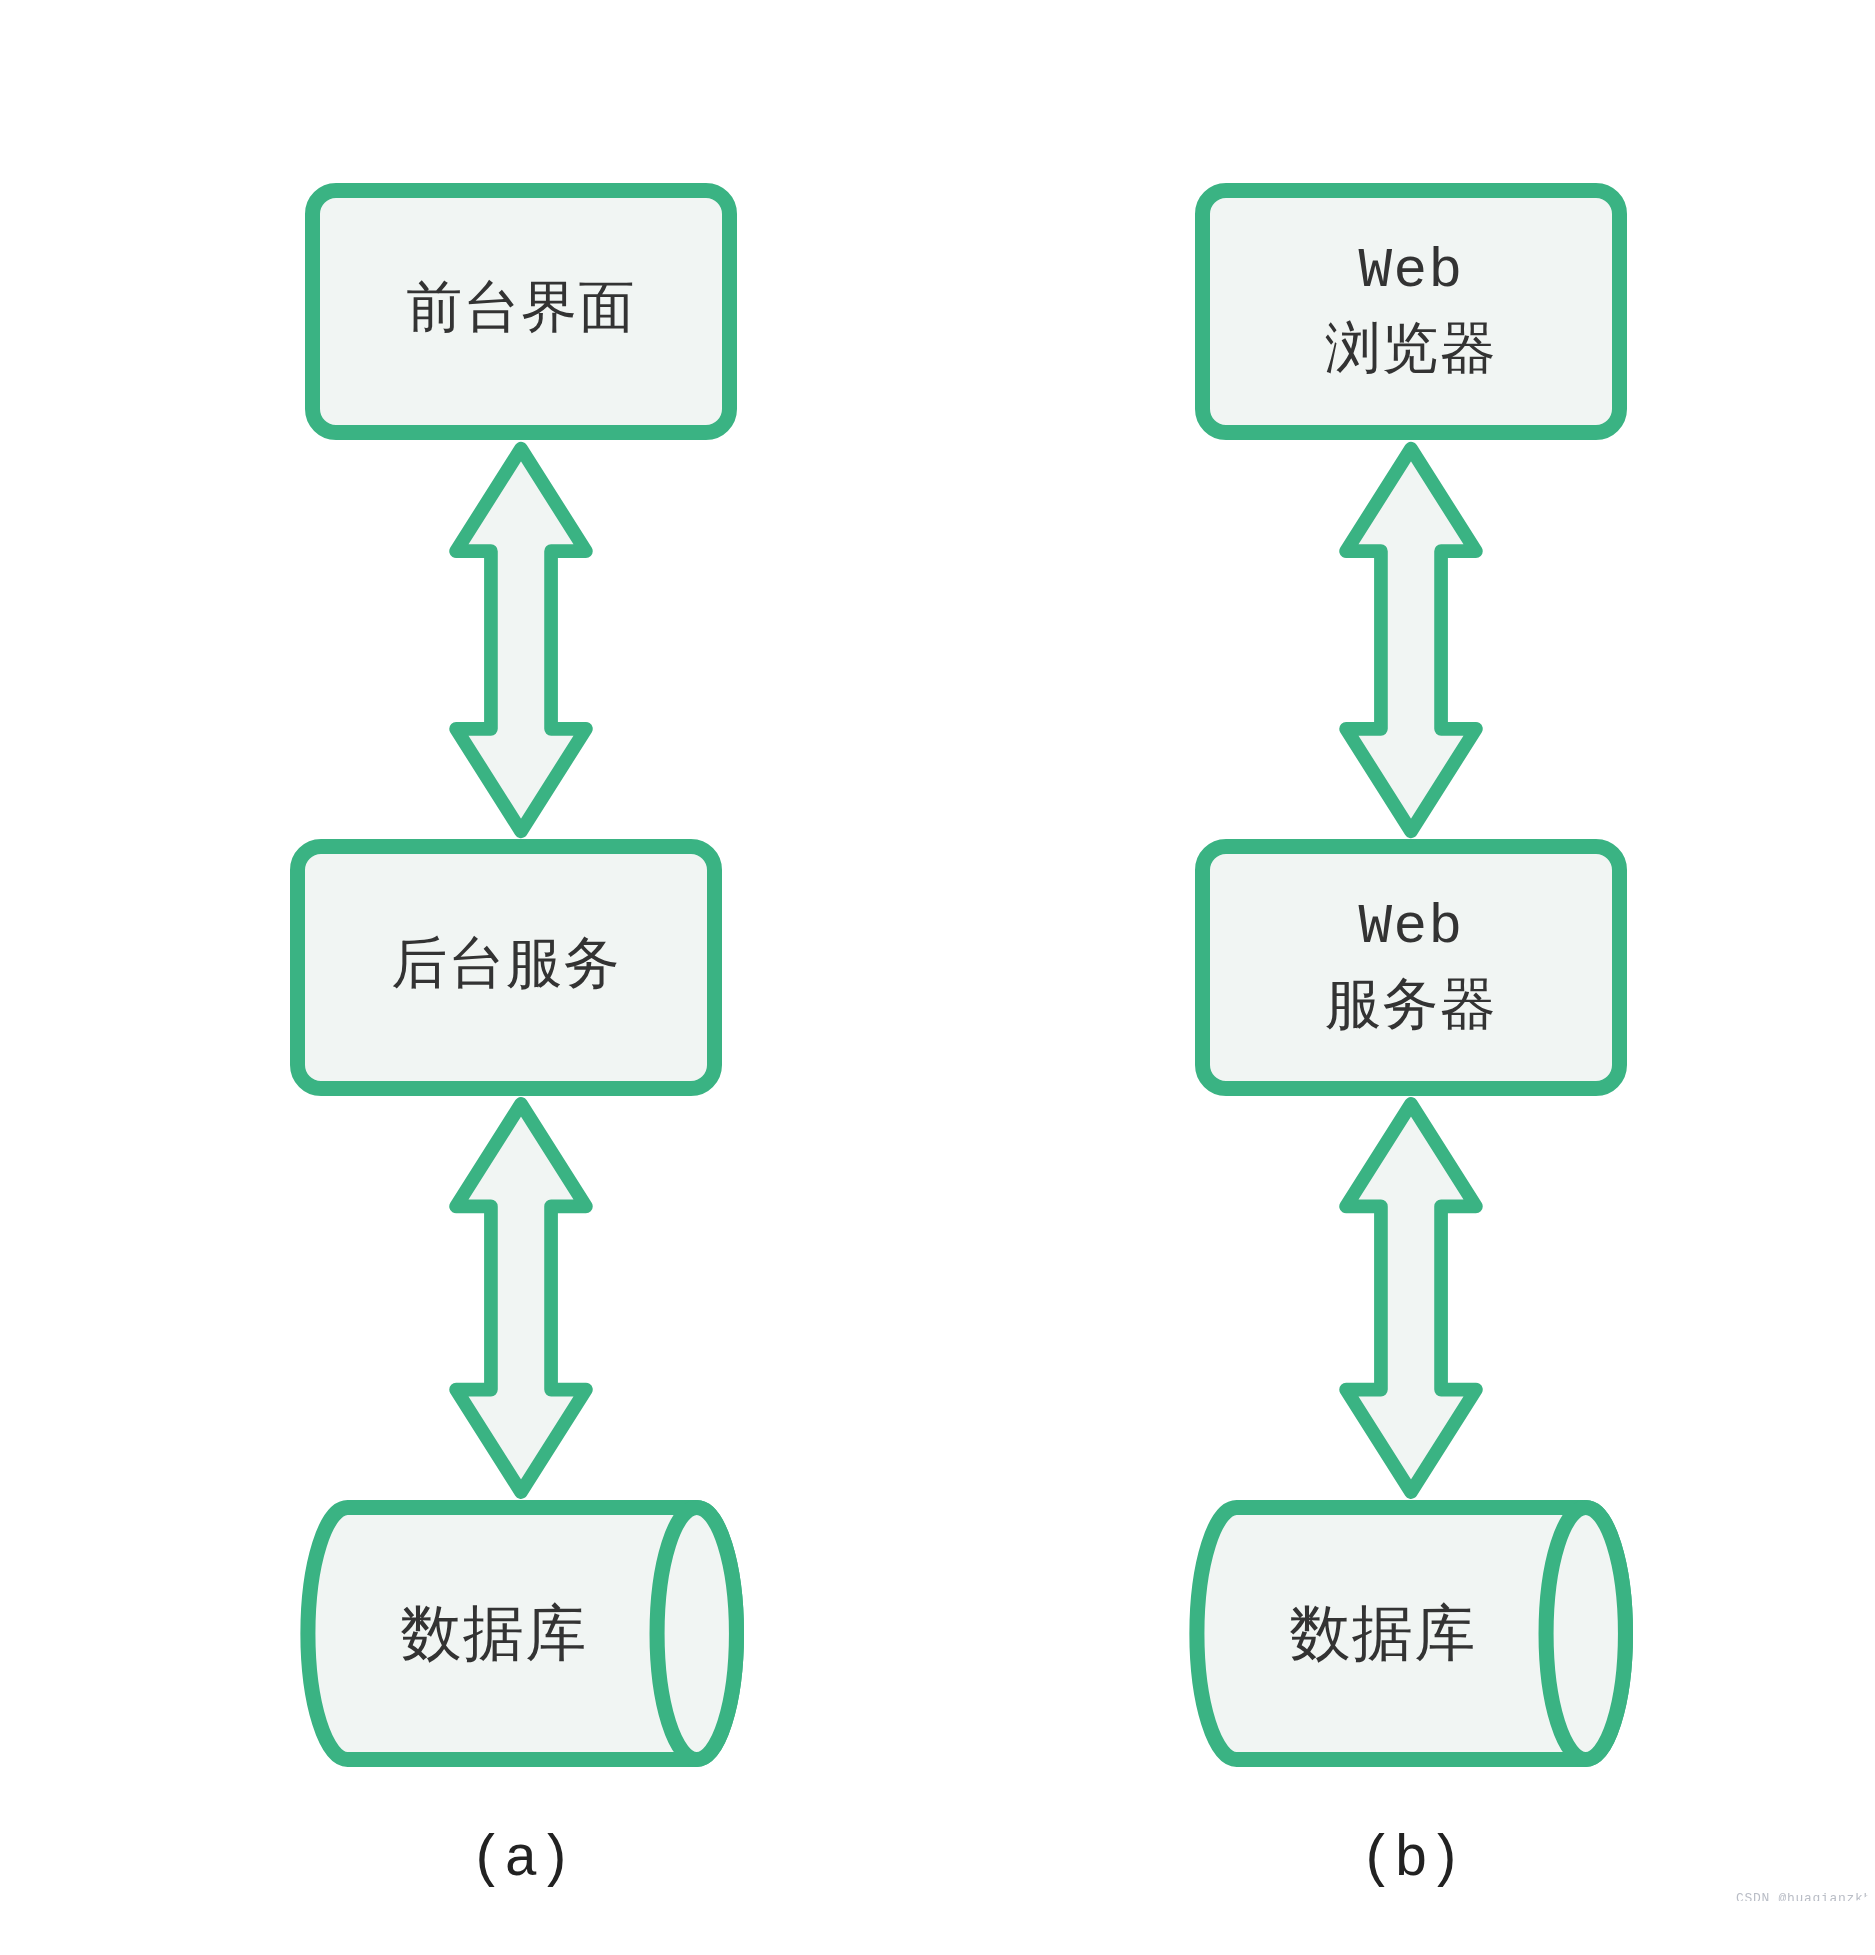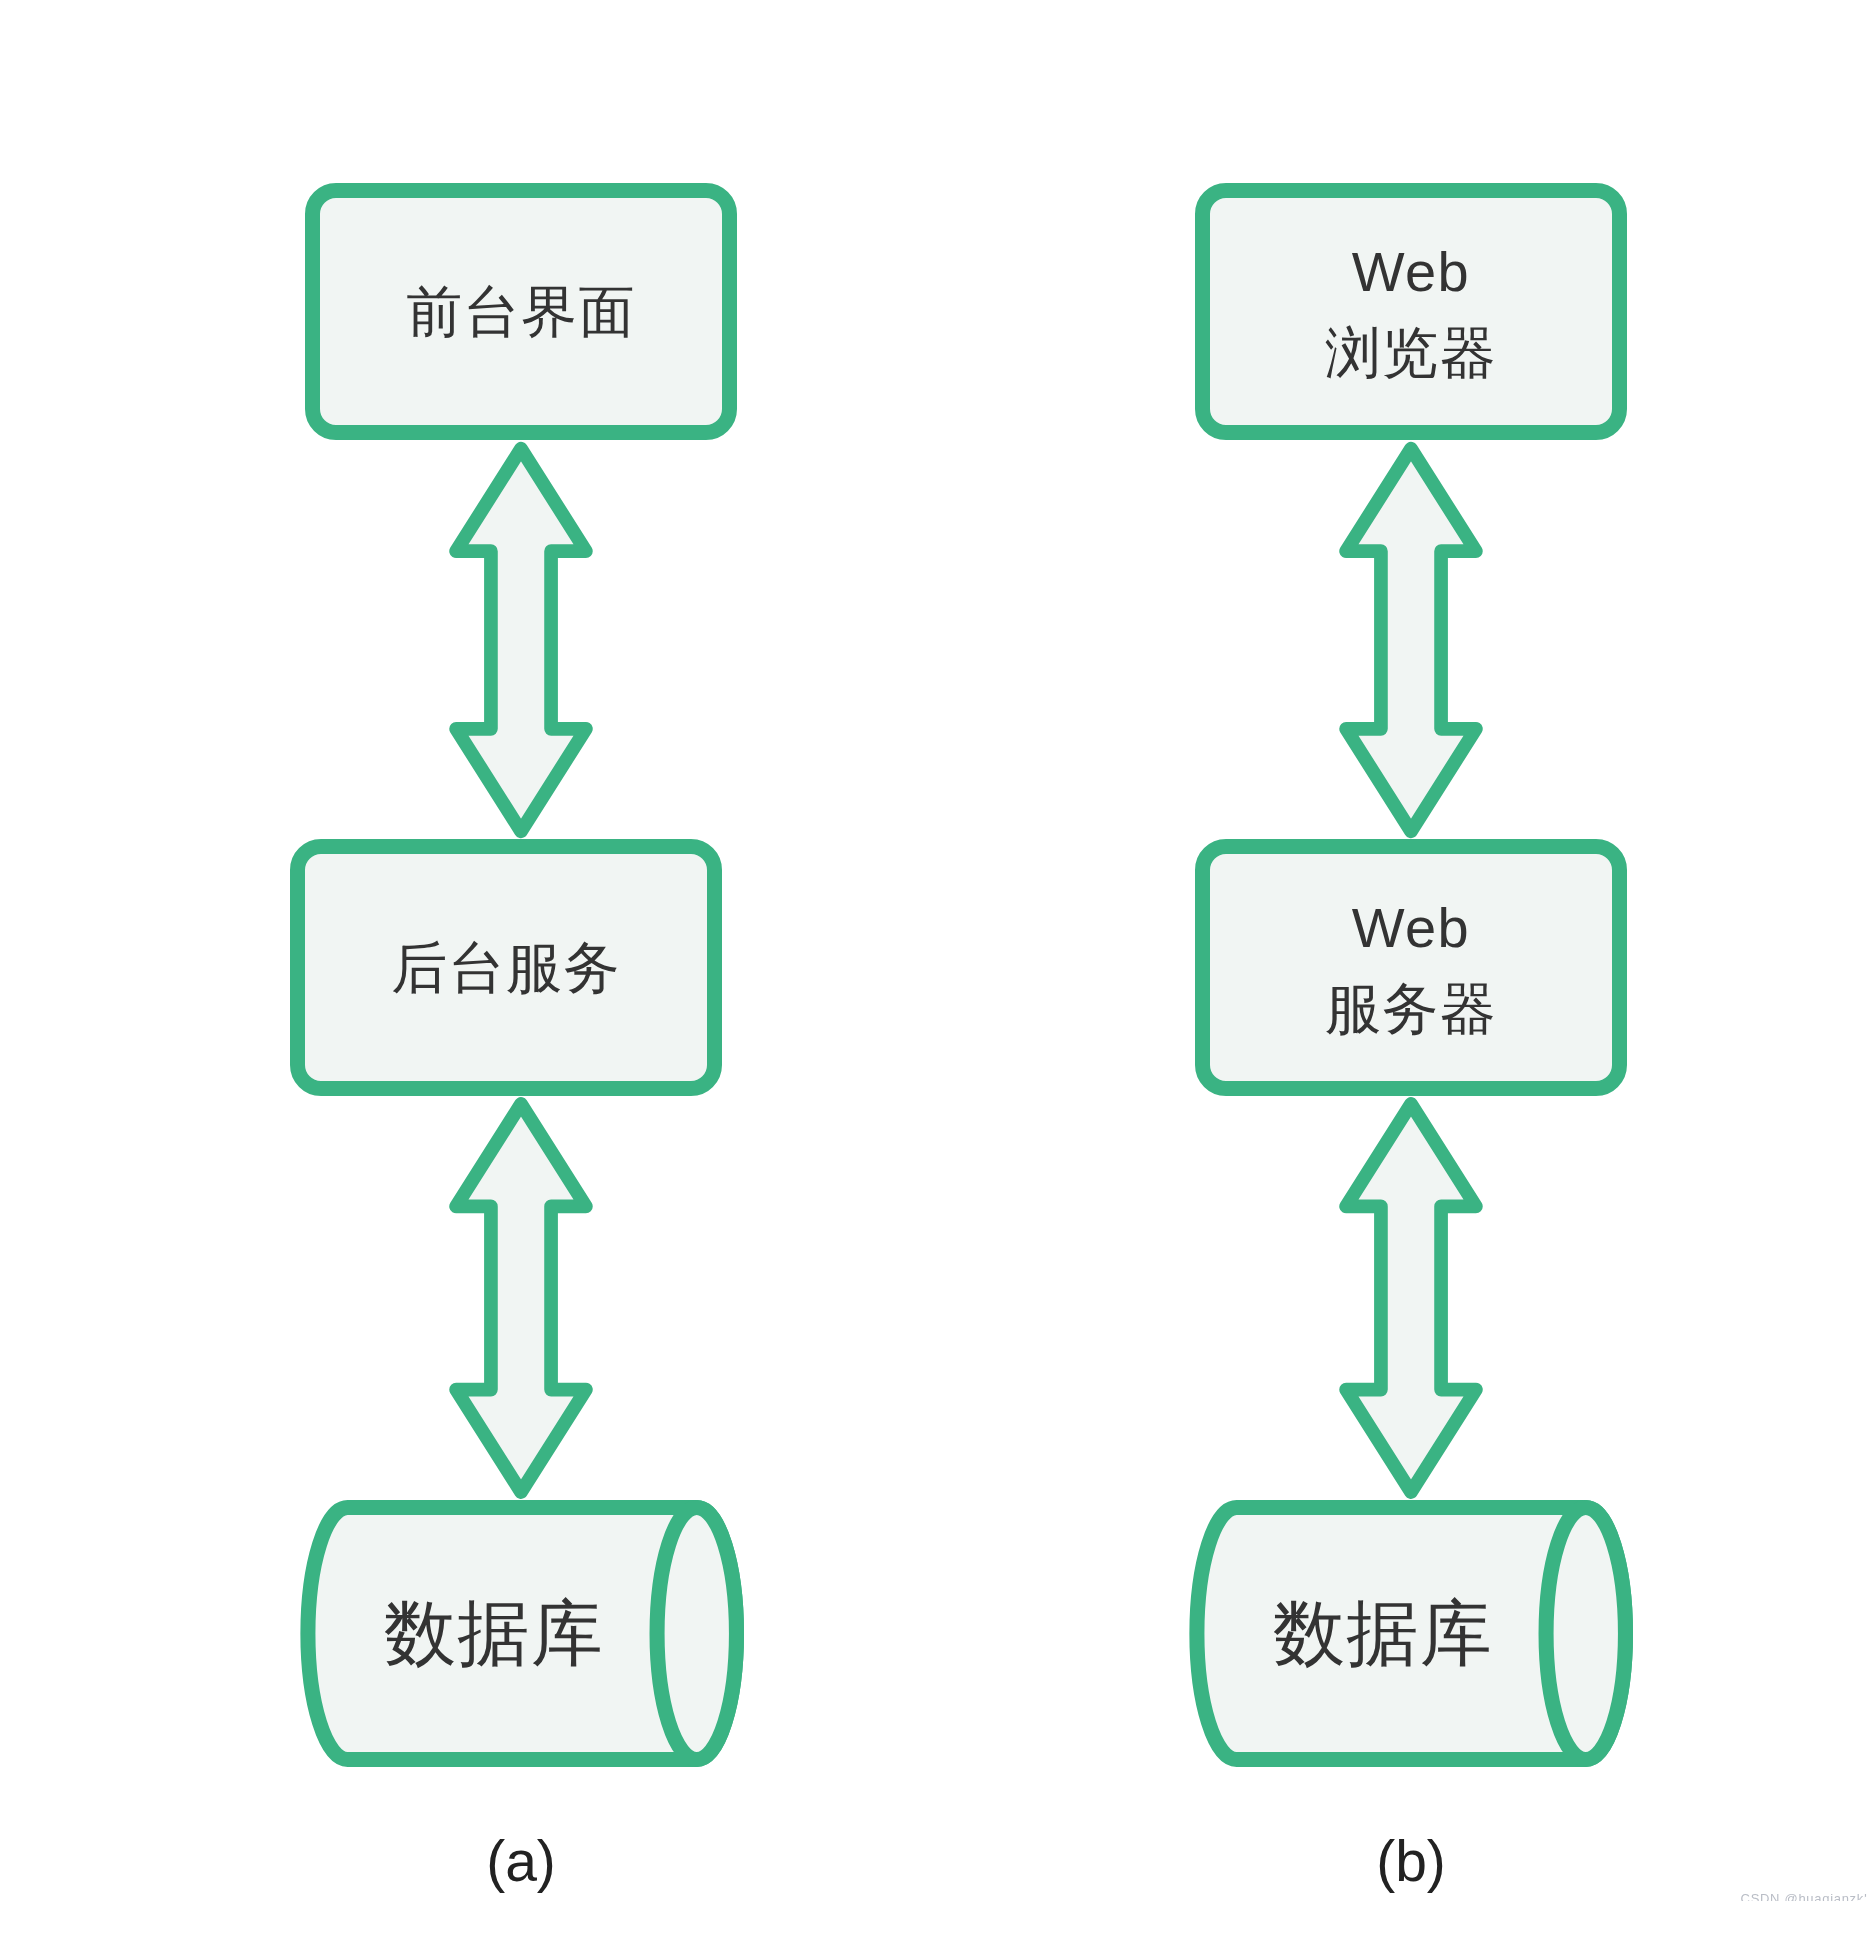--- a/index.html
+++ b/index.html
@@ -8,21 +8,21 @@
     --text:#333333;
     --caption:#222222;
     --watermark:#b9bdc6;
     --background:#ffffff;
   }
   html,body{margin:0;padding:0;background:var(--background);}
   .canvas{
     position:relative;
     width:1876px;height:1901px;
     background:var(--background);
-    font-family:Liberation Sans, sans-serif;
+    font-family:Liberation Mono, monospace;
     overflow:hidden;
     border-radius:24px;
   }
   .node-box{
     position:absolute;
     width:432px;height:257px;
     box-sizing:border-box;
     background:var(--box-fill);
     border:15px solid var(--green);
     border-radius:31px;
@@ -37,21 +37,21 @@
   .arrow-svg,.cyl-svg{position:absolute;display:block;}
   .arrow-shape{fill:var(--box-fill);stroke:var(--green);stroke-width:20;stroke-linejoin:round;}
   .cyl-shape{fill:var(--box-fill);stroke:var(--green);stroke-width:22;stroke-linejoin:round;}
   .cyl-label{
     position:absolute;
     width:445px;height:267px;
     box-sizing:border-box;
     padding-right:55px;
     display:flex;align-items:center;justify-content:center;
     color:var(--text);
-    font-size:72px;letter-spacing:1.4px;
+    font-size:61px;letter-spacing:1.4px;
   }
   .caption{
     position:absolute;
     width:274px;
     text-align:center;
     color:var(--caption);
     font-size:57px;
   }
   .watermark{
     position:absolute;

